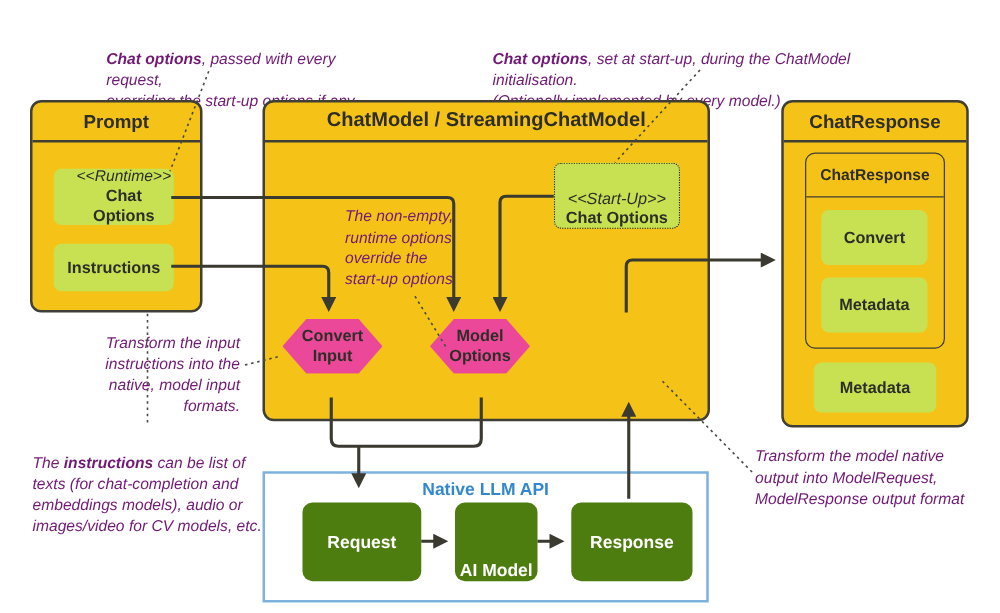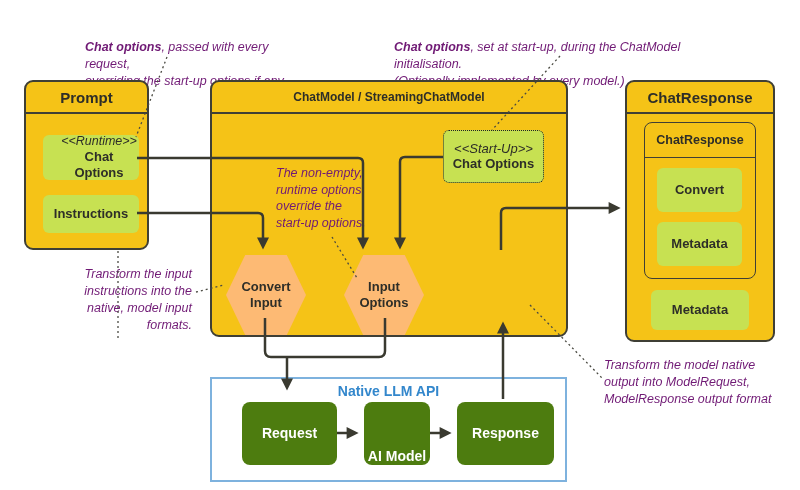--- a/index.html
+++ b/index.html
@@ -10,24 +10,24 @@
   
   .ybox{background:#F5C317;border:2px solid #3f3f35;border-radius:9px;}
   .ybox .titlebar{height:30px;border-bottom:2px solid #3f3f35;display:flex;
                   align-items:center;justify-content:center;font-weight:bold;font-size:15px;}
 
   
   .gchip{background:#C7E152;border-radius:6px;display:flex;flex-direction:column;
          align-items:center;justify-content:center;text-align:center;}
   .gchip .stereo{font-style:italic;font-size:12.5px;line-height:15px;}
   .gchip .glabel{font-weight:bold;font-size:13px;line-height:16px;}
-  .dotted-border{border:1.6px dotted #222;}
+  .dotted-border{border:1.6px dotted #222;justify-content:flex-end;}
 
   
-  .hex{position:absolute;width:80px;height:80px;background:#fdba74;
+  .hex{position:absolute;width:80px;height:44px;background:#ec4899;
        clip-path:polygon(0% 50%,24% 0%,76% 0%,100% 50%,76% 100%,24% 100%);
        display:flex;align-items:center;justify-content:center;text-align:center;
        font-weight:bold;font-size:13px;line-height:16px;}
   .hex span{display:block;width:62px;}
 
   
   .note{font-style:italic;font-size:12.5px;line-height:17px;white-space:pre-line;color:#701a75;}
   .note b{font-weight:bold;}
 
   
@@ -53,49 +53,49 @@
   <div class="abs note" style="left:85px;top:22px;width:225px;">
     <b>Chat options</b><span>, passed with every request,
 overriding the start-up options if any.</span>
   </div>
 
   <div class="abs note" style="left:394px;top:22px;width:340px;">
     <b>Chat options</b><span>, set at start-up, during  the ChatModel initialisation.
 (Optionally implemented by every model.)</span>
   </div>
 
-  <div class="abs ybox" style="left:24px;top:80px;width:125px;height:170px;">
+  <div class="abs ybox" style="left:24px;top:80px;width:138px;height:170px;">
     <div class="titlebar">Prompt</div>
     <div class="abs gchip" style="left:17px;top:53px;width:96px;height:45px;padding-left:16px;">
       <div class="stereo">&lt;&lt;Runtime&gt;&gt;</div>
       <div class="glabel">Chat Options</div>
     </div>
     <div class="abs gchip" style="left:17px;top:113px;width:96px;height:38px;">
       <div class="glabel">Instructions</div>
     </div>
   </div>
 
   <div class="abs ybox" style="left:210px;top:80px;width:358px;height:257px;">
-    <div class="titlebar" style="font-size:12px;">ChatModel / StreamingChatModel</div>
+    <div class="titlebar" style="font-size:16px;">ChatModel / StreamingChatModel</div>
 
     <div class="abs gchip dotted-border" style="left:231px;top:48px;width:101px;height:53px;">
       <div class="stereo" style="font-size:13px;">&lt;&lt;Start-Up&gt;&gt;</div>
       <div class="glabel">Chat Options</div>
     </div>
 
     <div class="abs note" style="left:64px;top:83px;width:115px;line-height:16.5px;">The non-empty,
 runtime options
 override the
 start-up options.</div>
 
     <div class="hex" style="left:14px;top:173px;">
       <span>Convert Input</span>
     </div>
     <div class="hex" style="left:132px;top:173px;">
-      <span>Input Options</span>
+      <span>Model Options</span>
     </div>
   </div>
 
   <div class="abs ybox" style="left:625px;top:80px;width:150px;height:262px;">
     <div class="titlebar">ChatResponse</div>
 
     <div class="abs inner-frame" style="left:17px;top:40px;width:112px;height:157px;">
       <div class="innertitle">ChatResponse</div>
       <div class="abs gchip" style="left:12px;top:45px;width:85px;height:44px;">
         <div class="glabel">Convert</div>
@@ -108,20 +108,26 @@
     <div class="abs gchip" style="left:24px;top:208px;width:98px;height:40px;">
       <div class="glabel">Metadata</div>
     </div>
   </div>
 
   <div class="abs note" style="left:50px;top:266px;width:142px;text-align:right;">Transform the input
 instructions into the
 native, model input
 formats.</div>
 
+  <div class="abs note" style="left:26px;top:345px;width:200px;">
+    <span>The </span><b>instructions</b><span> can be list of
+texts (for chat-completion and
+embeddings models), audio or
+images/video for CV models, etc.</span>
+  </div>
 
   <div class="abs note" style="left:604px;top:357px;width:190px;">Transform the model native
 output into ModelRequest,
 ModelResponse output format</div>
 
   <div class="abs native" style="left:210px;top:377px;width:357px;height:105px;">
     <div class="ntitle">Native LLM API</div>
     <div class="bluebox" style="left:30px;top:23px;width:95px;height:63px;">
       <span>Request</span>
     </div>

